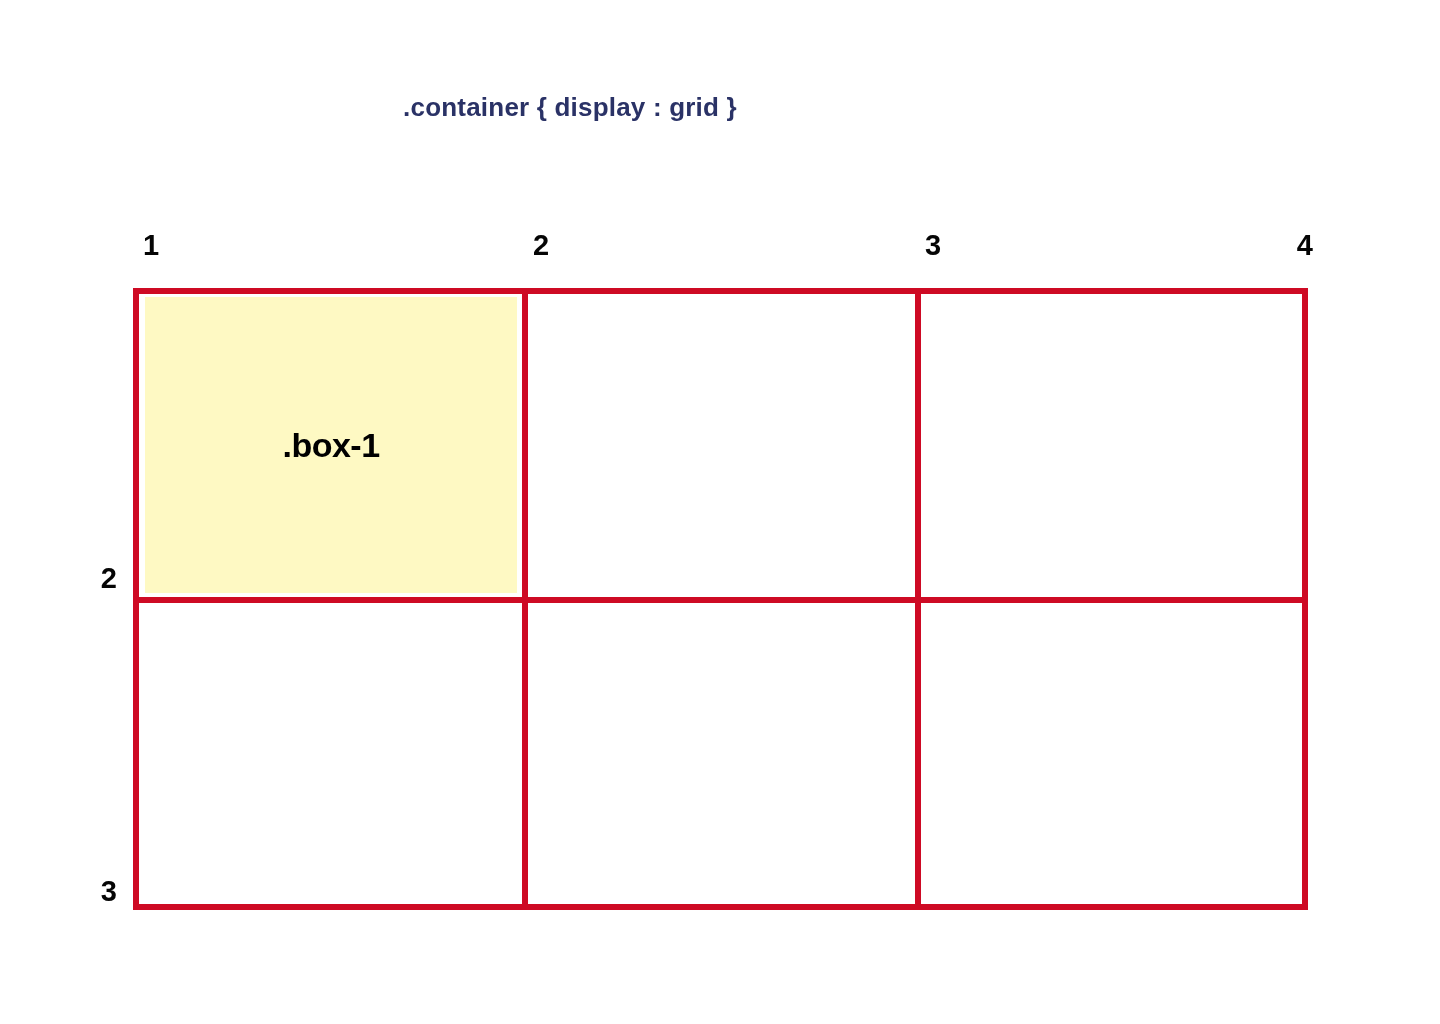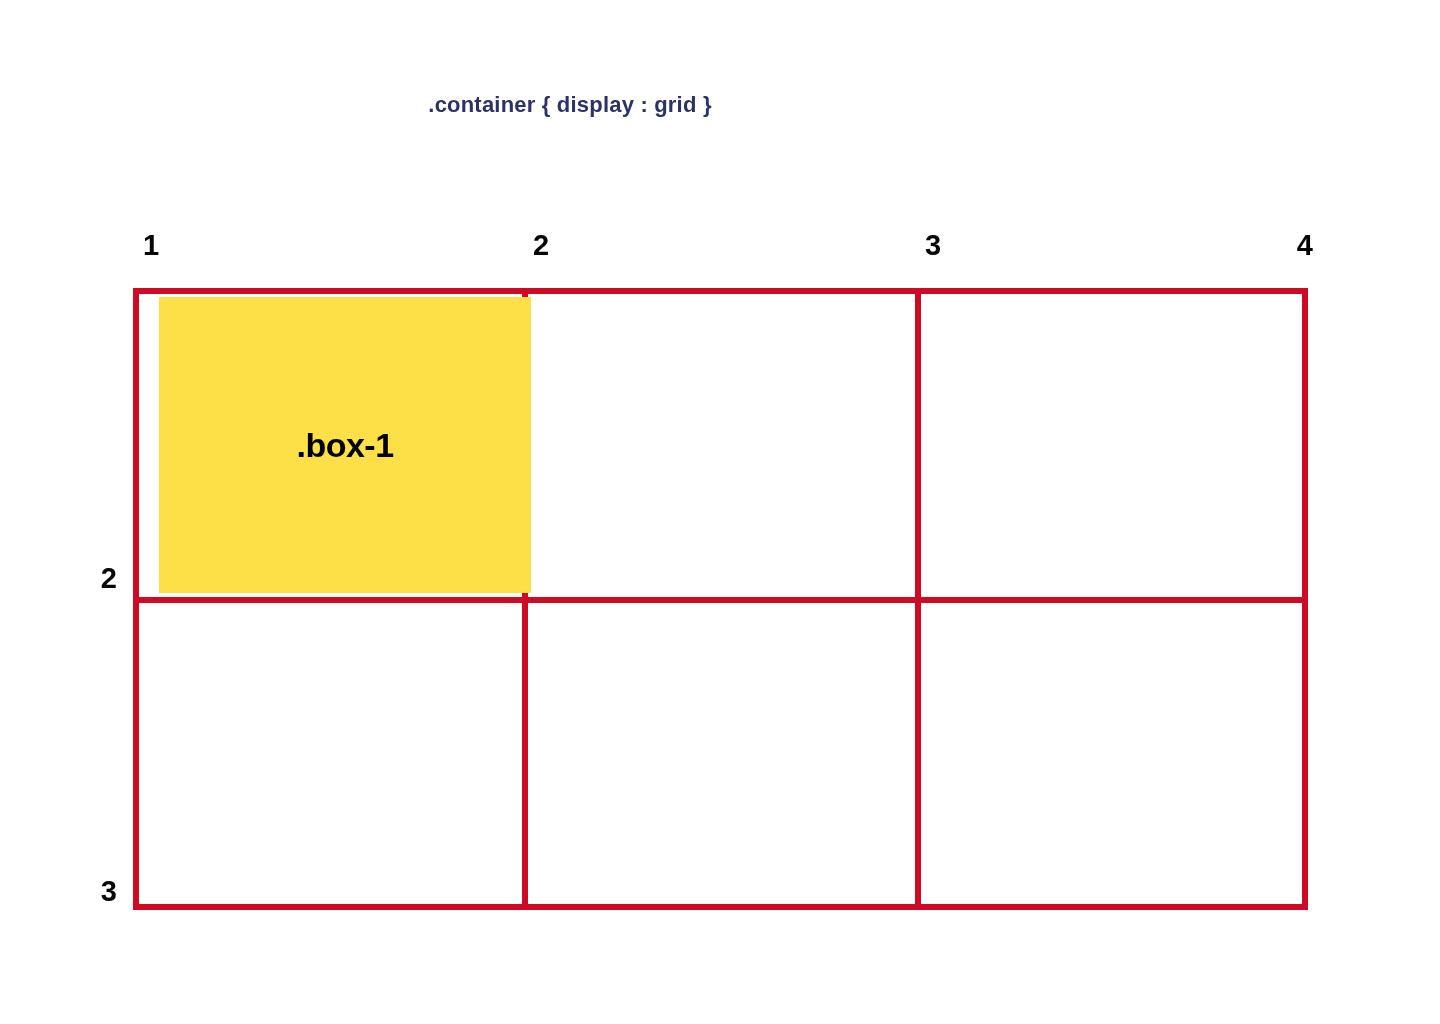--- a/index.html
+++ b/index.html
@@ -17,21 +17,21 @@
     -webkit-font-smoothing: antialiased;
   }
 
   
   #diagram-title {
     position: absolute;
     left: 0;
     top: 92px;
     width: 1140px;
     text-align: center;
-    font-size: 22px;
+    font-size: 26px;
     font-weight: bold;
     color: #2a3266;
     letter-spacing: 0.2px;
     white-space: pre;
   }
 
   
   #grid-frame {
     position: absolute;
     left: 133px;
@@ -76,25 +76,24 @@
   #cell-r2c2 { left: 528px; top: 603px; width: 387px; height: 301px; }
   #cell-r2c3 { left: 921px; top: 603px; width: 381px; height: 301px; }
 
   
   #box-1 {
     position: absolute;
     left: 145px;
     top: 297px;
     width: 372px;
     height: 296px;
-    background: #fde047;
+    background: #fef9c3;
     display: flex;
     align-items: center;
     justify-content: center;
-    margin-left: 14px;
   }
   #box-1-label {
     font-size: 34px;
     font-weight: bold;
     color: #000000;
     letter-spacing: -0.5px;
     white-space: pre;
   }
 
   

